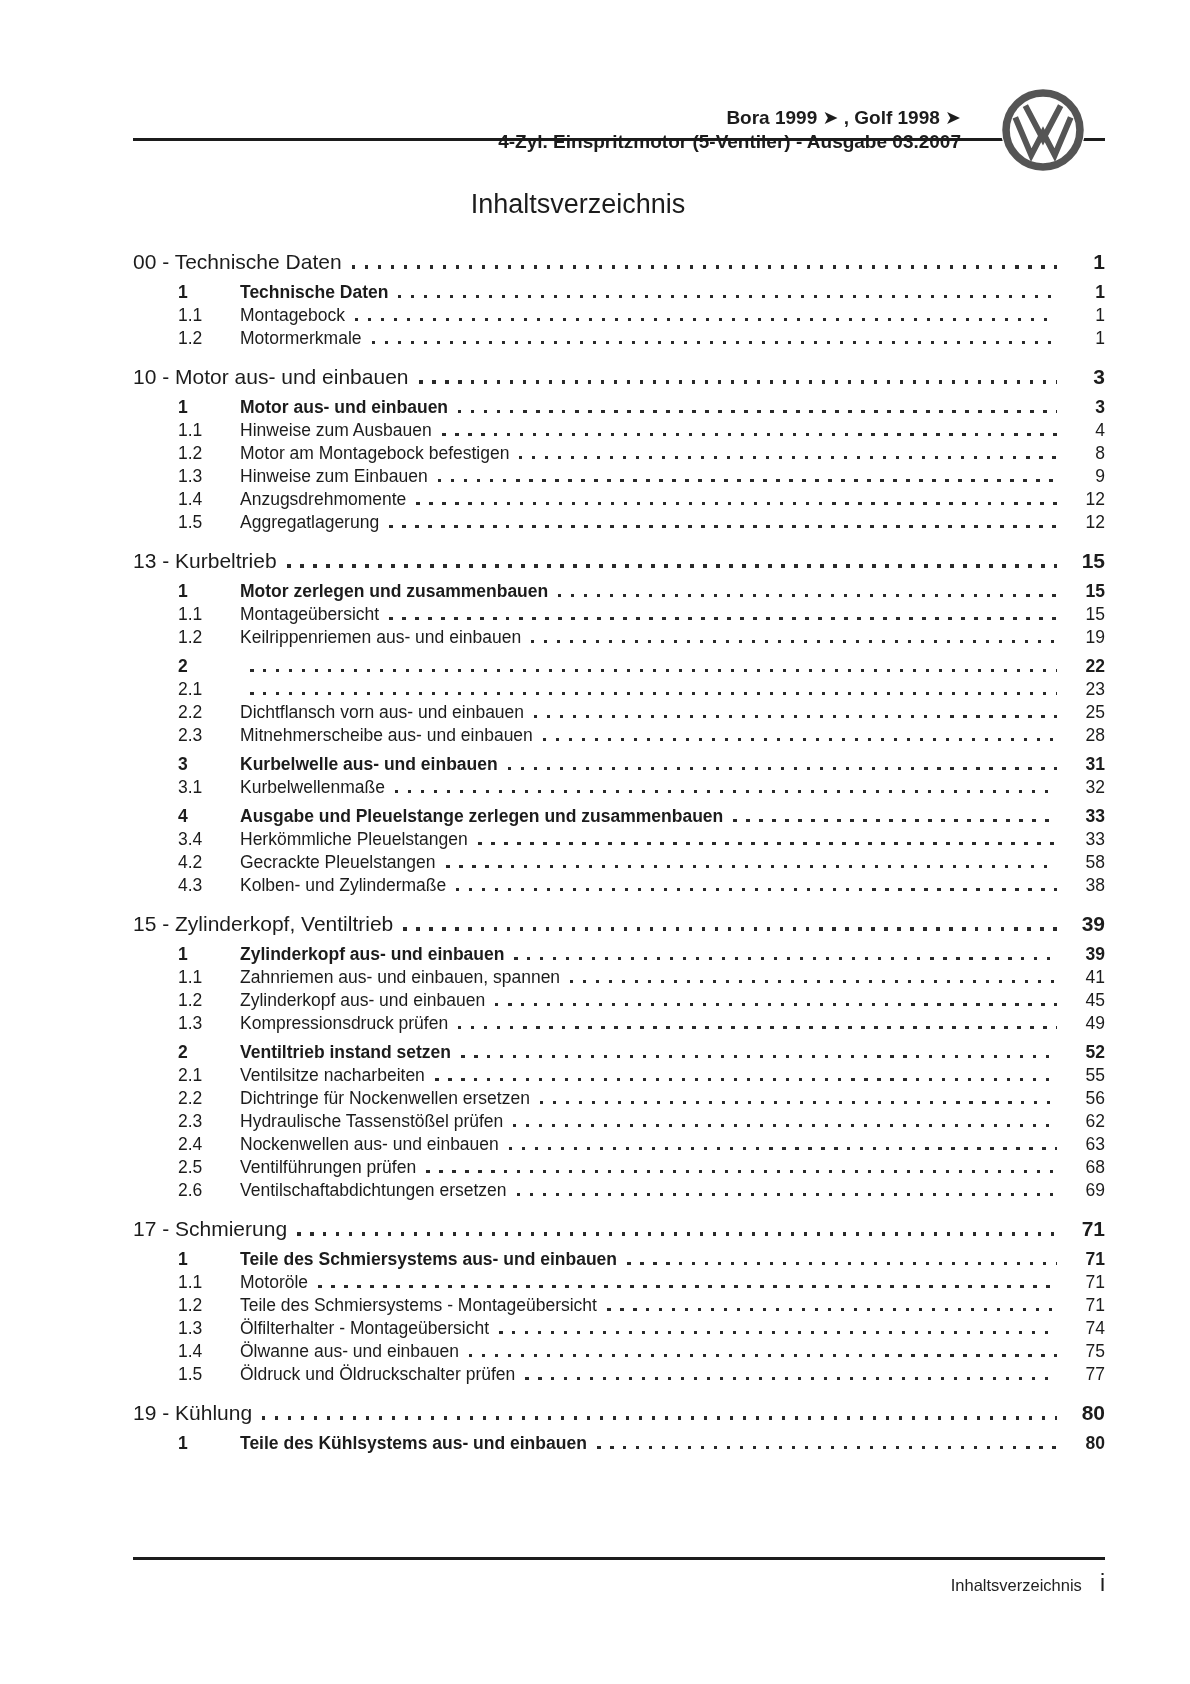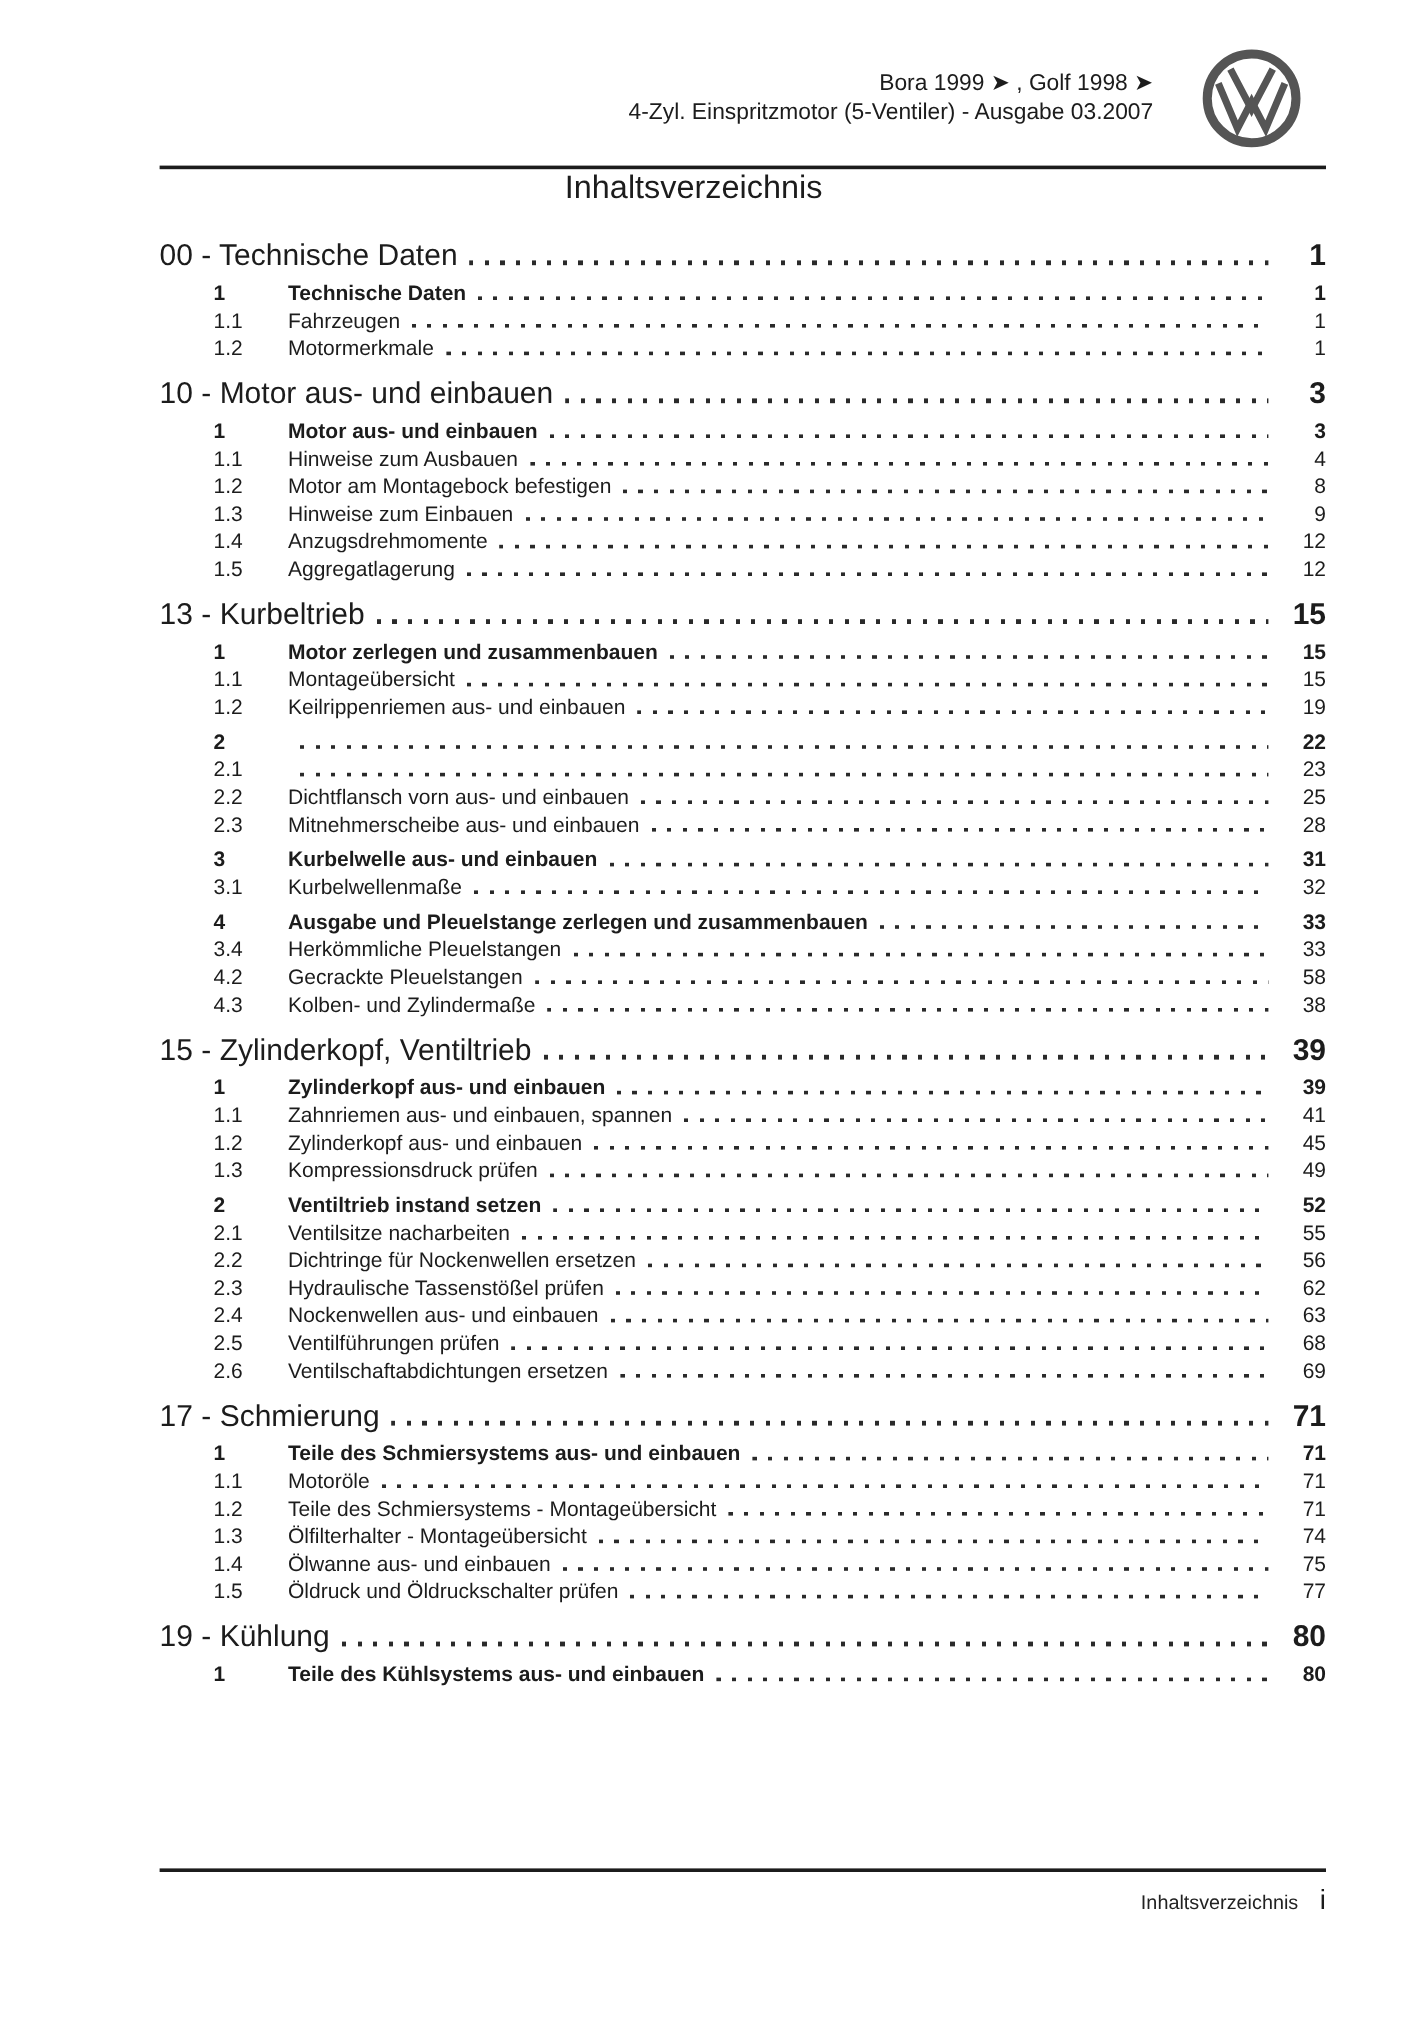--- a/index.html
+++ b/index.html
@@ -4,36 +4,36 @@
 <style>
   html,body { margin:0; padding:0; background:#ffffff; }
   .page {
     position:relative; width:1190px; height:1684px; background:#ffffff;
     font-family:"Liberation Sans","DejaVu Sans",sans-serif; color:#1c1c1c;
     overflow:hidden;
   }
   .content { position:absolute; left:133px; top:0; width:972px; }
 
   
-  .header { display:flex; justify-content:flex-end; align-items:flex-start; padding-top:40px; }
+  .header { display:flex; justify-content:flex-end; align-items:flex-start; padding-top:88px;font-weight:bold; }
   .header-text { text-align:right; font-size:19px; line-height:24px; padding-top:18px; white-space:nowrap; }
   .logo-wrap { flex:none; width:84px; height:84px; margin-left:40px; margin-right:20px;
                position:relative; z-index:2; background:#fff; border-radius:50%; }
   .header-rule { position:absolute; left:0; top:138px; width:972px; height:3px; background:#1c1c1c; z-index:1; }
 
   
   .title { text-align:center; font-size:27px; line-height:32px; margin-top:16px; padding-right:82px; }
 
   
   .toc { margin-top:28px; }
   .row { display:flex; align-items:baseline; }
   .dots { flex:1 1 auto; height:3.5px; margin:0 8px 0 10px;
           background-image:repeating-linear-gradient(to right,#2a2a2a 0 3.5px,transparent 3.5px 13px); }
   .page-num { flex:none; min-width:40px; text-align:right; }
-  .row-chapter { font-size:25px; line-height:27px; margin-top:13px; margin-bottom:3px;justify-content:center; }
+  .row-chapter { font-size:21px; line-height:27px; margin-top:13px; margin-bottom:3px;justify-content:center; }
   .row-chapter .dots { height:4px; }
   .row-chapter .page-num { font-weight:bold; }
   .row-chapter:first-child { margin-top:0; }
   .row-item { font-size:17.5px; line-height:23px; padding-left:45px; }
   .row-item .num { flex:none; width:62px; }
   .row-item .item-title { flex:none; }
   .row-item.lvl1 { font-weight:bold; margin-top:6px; }
 
   
   .footer-rule { position:absolute; left:133px; top:1557px; width:972px; height:3px; background:#1c1c1c; }
@@ -71,21 +71,21 @@
     <span class="page-num">1</span>
   </div>
         <div class="row row-item lvl1">
     <span class="num">1</span>
     <span class="item-title">Technische Daten</span>
     <span class="dots"></span>
     <span class="page-num">1</span>
   </div>
         <div class="row row-item">
     <span class="num">1.1</span>
-    <span class="item-title">Fahrzeugen</span>
+    <span class="item-title">Montagebock</span>
     <span class="dots"></span>
     <span class="page-num">1</span>
   </div>
         <div class="row row-item">
     <span class="num">1.2</span>
     <span class="item-title">Motormerkmale</span>
     <span class="dots"></span>
     <span class="page-num">1</span>
   </div>
         <div class="row row-chapter">

